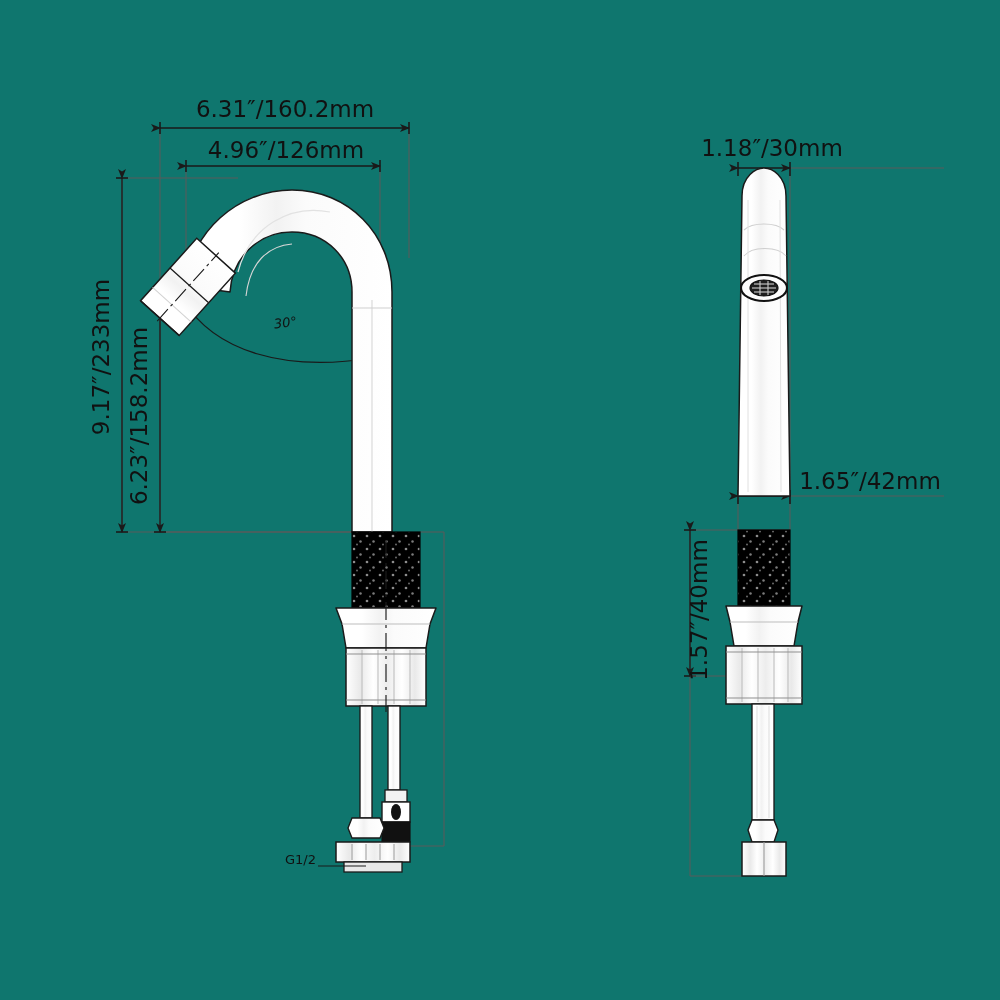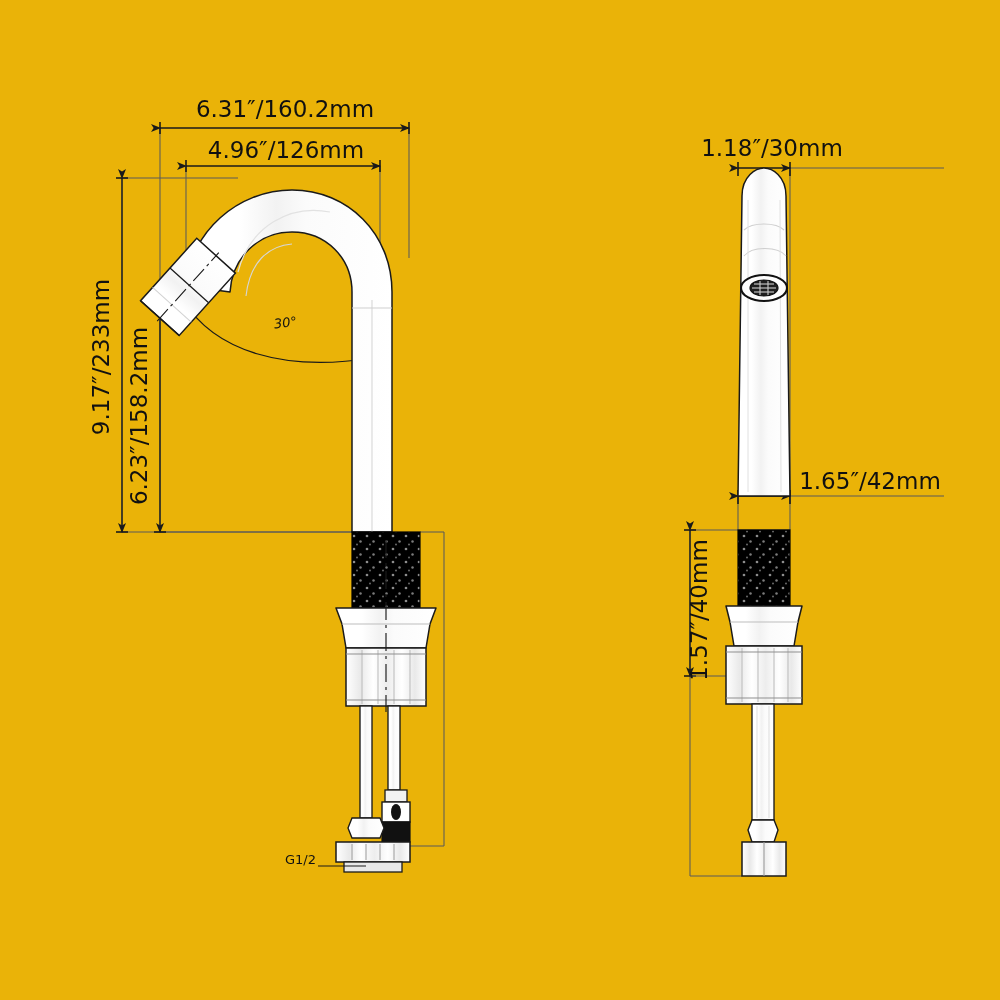--- a/index.html
+++ b/index.html
@@ -1,18 +1,18 @@
 <!DOCTYPE html>
 <html><head>
 <meta charset="utf-8">
 <style>
   html,body{margin:0;padding:0;background:#ffffff;}
   body{width:1000px;height:1000px;overflow:hidden;
        font-family:"DejaVu Sans","Liberation Sans",sans-serif;color:#111;}
-  #stage{position:relative;width:1000px;height:1000px;background:#eab308;}
+  #stage{position:relative;width:1000px;height:1000px;background:#0f766e;}
   svg{display:block;}
   .dimtxt{font-family:"DejaVu Sans","Liberation Sans",sans-serif;
           font-size:23px;fill:#111;letter-spacing:0px;}
   .angtxt{font-family:"DejaVu Sans","Liberation Sans",sans-serif;
           font-size:13px;fill:#111;font-style:italic;}
   .threadtxt{font-family:"DejaVu Sans","Liberation Sans",sans-serif;
           font-size:13px;fill:#111;}
 </style>
 </head>
 <body>

